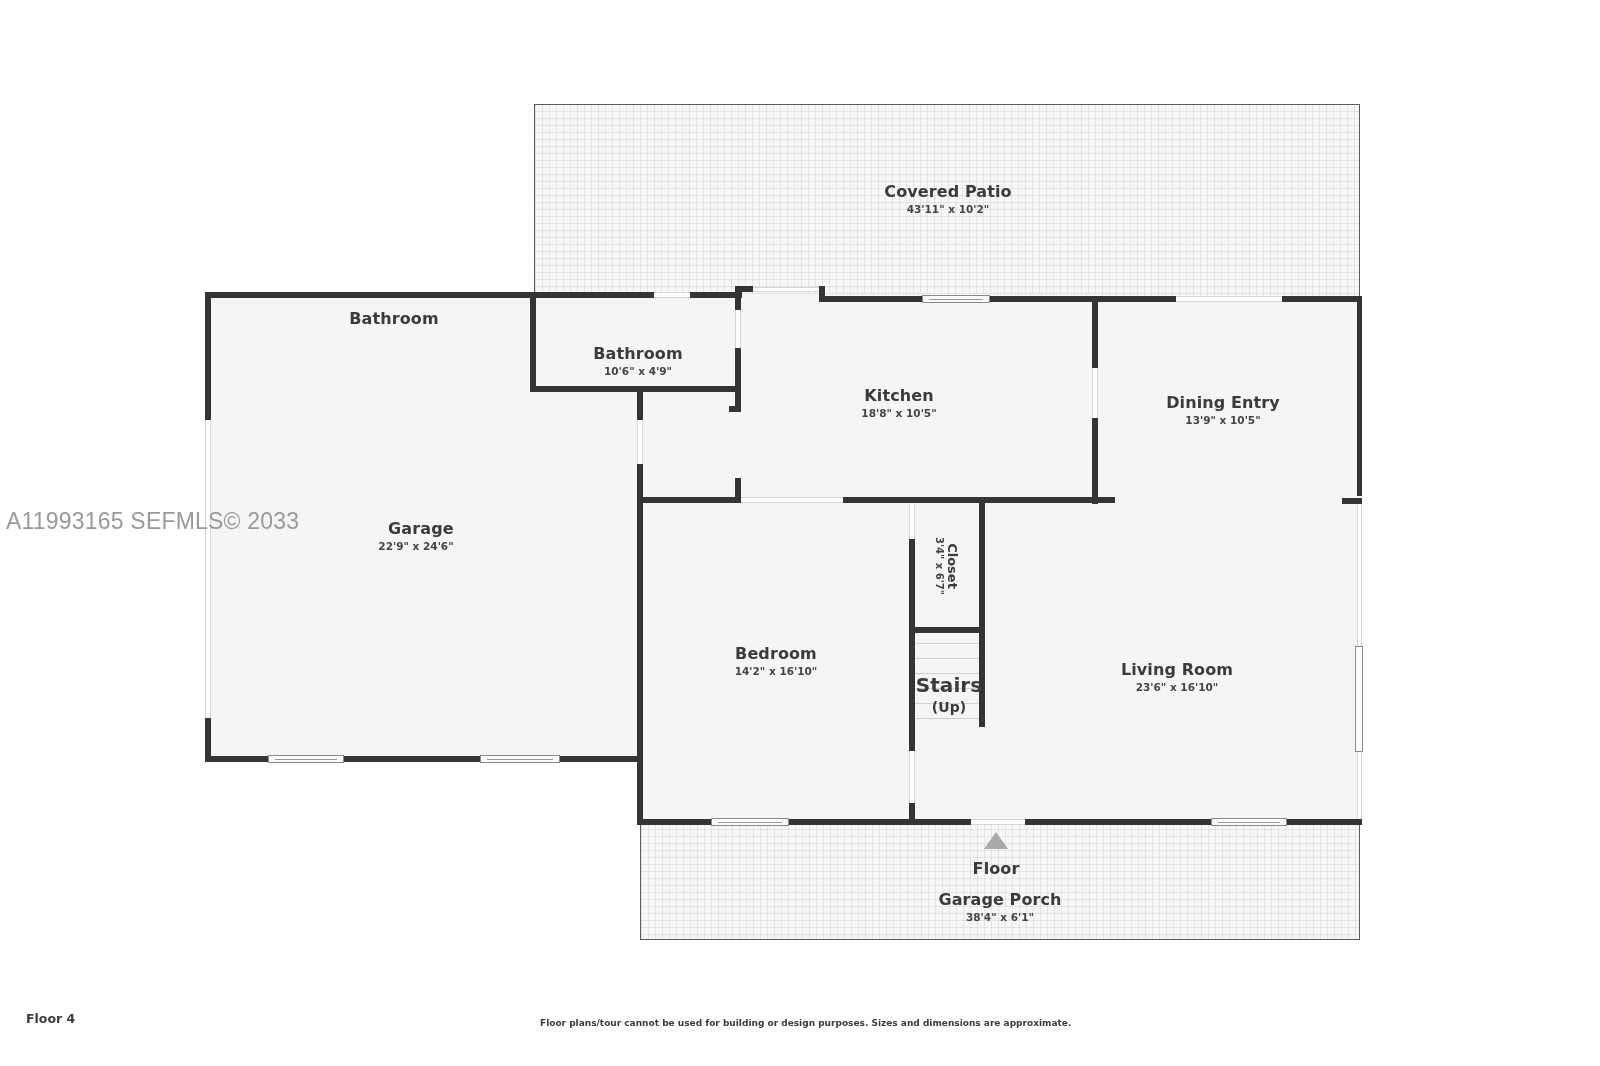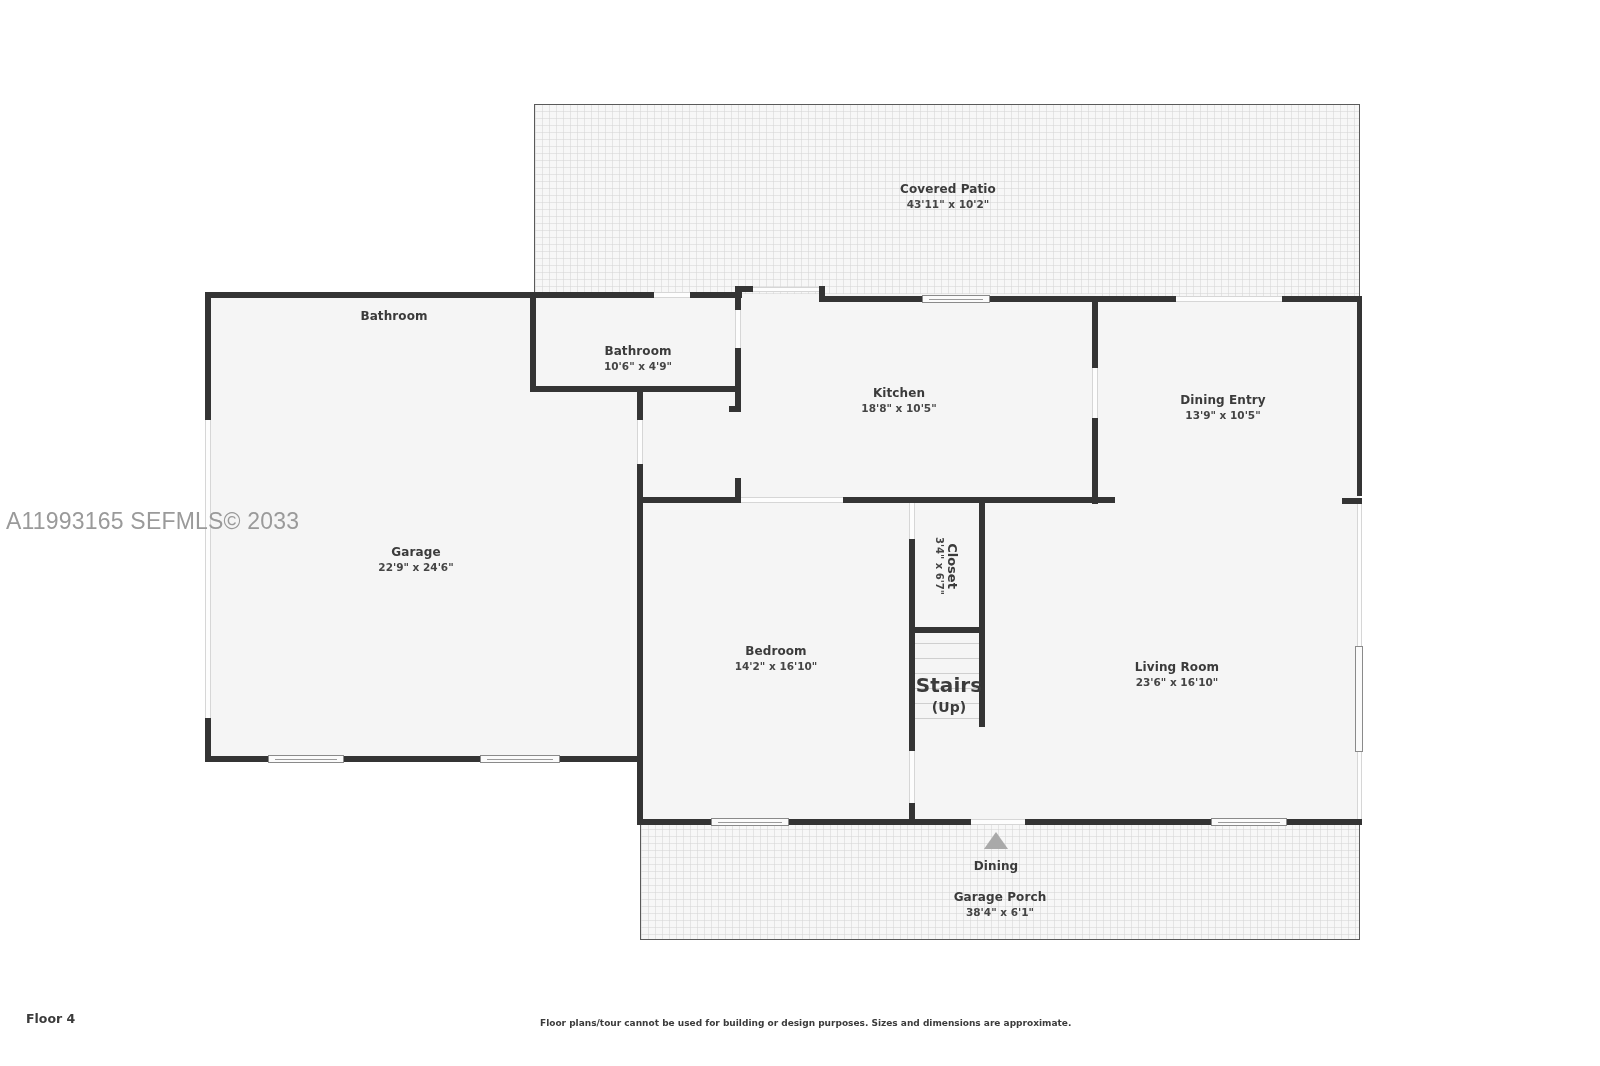--- a/index.html
+++ b/index.html
@@ -11,21 +11,21 @@
       linear-gradient(0deg, rgba(214,214,214,.55) 1px, transparent 1px);
     background-size:7px 7px;border:1.5px solid #5a5a5a;box-sizing:border-box;}
   .floor{position:absolute;background:#f5f5f5;}
   .wall{position:absolute;background:#343434;}
   .opening-v{position:absolute;background:#fdfdfd;border-left:1px solid #d6d6d6;border-right:1px solid #d6d6d6;box-sizing:border-box;}
   .opening-h{position:absolute;background:#fdfdfd;border-top:1px solid #d6d6d6;border-bottom:1px solid #d6d6d6;box-sizing:border-box;}
   .window-h{position:absolute;background:#fbfbfb;border:1px solid #8a8a8a;box-sizing:border-box;}
   .window-h::after{content:"";position:absolute;left:6px;right:6px;top:50%;height:0;border-top:1px solid #9a9a9a;}
   .window-v{position:absolute;background:#fbfbfb;border:1px solid #8a8a8a;box-sizing:border-box;}
   .label{position:absolute;text-align:center;transform:translateX(-50%);white-space:nowrap;}
-  .label .name{font-size:12px;font-weight:bold;color:#3b3b3b;letter-spacing:.1px;}
+  .label .name{font-size:16px;font-weight:bold;color:#3b3b3b;letter-spacing:.1px;}
   .label .dims{font-size:10.5px;font-weight:bold;color:#454545;margin-top:2px;}
   .stair-line{position:absolute;left:0;right:0;height:1px;background:#cfcfcf;}
   .watermark{position:absolute;left:6px;top:508px;font-family:"Liberation Sans",sans-serif;font-size:23px;color:#9a9a9a;letter-spacing:.2px;}
   .floor-label{position:absolute;left:26px;top:1011px;font-size:12.5px;font-weight:bold;color:#3b3b3b;}
   .disclaimer{position:absolute;left:540px;top:1018px;font-size:9px;font-weight:bold;color:#3b3b3b;}
   .entry-arrow{position:absolute;width:0;height:0;border-left:12px solid transparent;border-right:12px solid transparent;border-bottom:17px solid #a9a9a9;}
 </style>
 </head>
 <body>
 
@@ -128,21 +128,21 @@
 <div class="label" style="left:899px;top:386px;">
   <div class="name">Kitchen</div>
   <div class="dims">18'8" x 10'5"</div>
 </div>
 
 <div class="label" style="left:1223px;top:393px;">
   <div class="name">Dining Entry</div>
   <div class="dims">13'9" x 10'5"</div>
 </div>
 
-<div class="label" style="left:416px;top:545px;">
+<div class="label" style="left:416px;top:519px;text-align:right;">
   <div class="name">Garage</div>
   <div class="dims">22'9" x 24'6"</div>
 </div>
 
 <div class="abs" style="left:947px;top:566px;transform:translate(-50%,-50%) rotate(90deg);text-align:center;white-space:nowrap;">
   <div style="font-size:13px;font-weight:bold;color:#3b3b3b;">Closet</div>
   <div style="font-size:10px;font-weight:bold;color:#454545;">3'4" x 6'7"</div>
 </div>
 
 <div class="label" style="left:949px;top:673px;">
@@ -154,21 +154,21 @@
   <div class="name">Bedroom</div>
   <div class="dims">14'2" x 16'10"</div>
 </div>
 
 <div class="label" style="left:1177px;top:660px;">
   <div class="name">Living Room</div>
   <div class="dims">23'6" x 16'10"</div>
 </div>
 
 <div class="label" style="left:996px;top:859px;">
-  <div class="name">Dining</div>
+  <div class="name">Floor</div>
 </div>
 
 <div class="label" style="left:1000px;top:890px;">
   <div class="name">Garage Porch</div>
   <div class="dims">38'4" x 6'1"</div>
 </div>
 
 <div class="watermark">A11993165  SEFMLS© 2033</div>
 <div class="floor-label">Floor 4</div>
 <div class="disclaimer">Floor plans/tour cannot be used for building or design purposes. Sizes and dimensions are approximate.</div>

